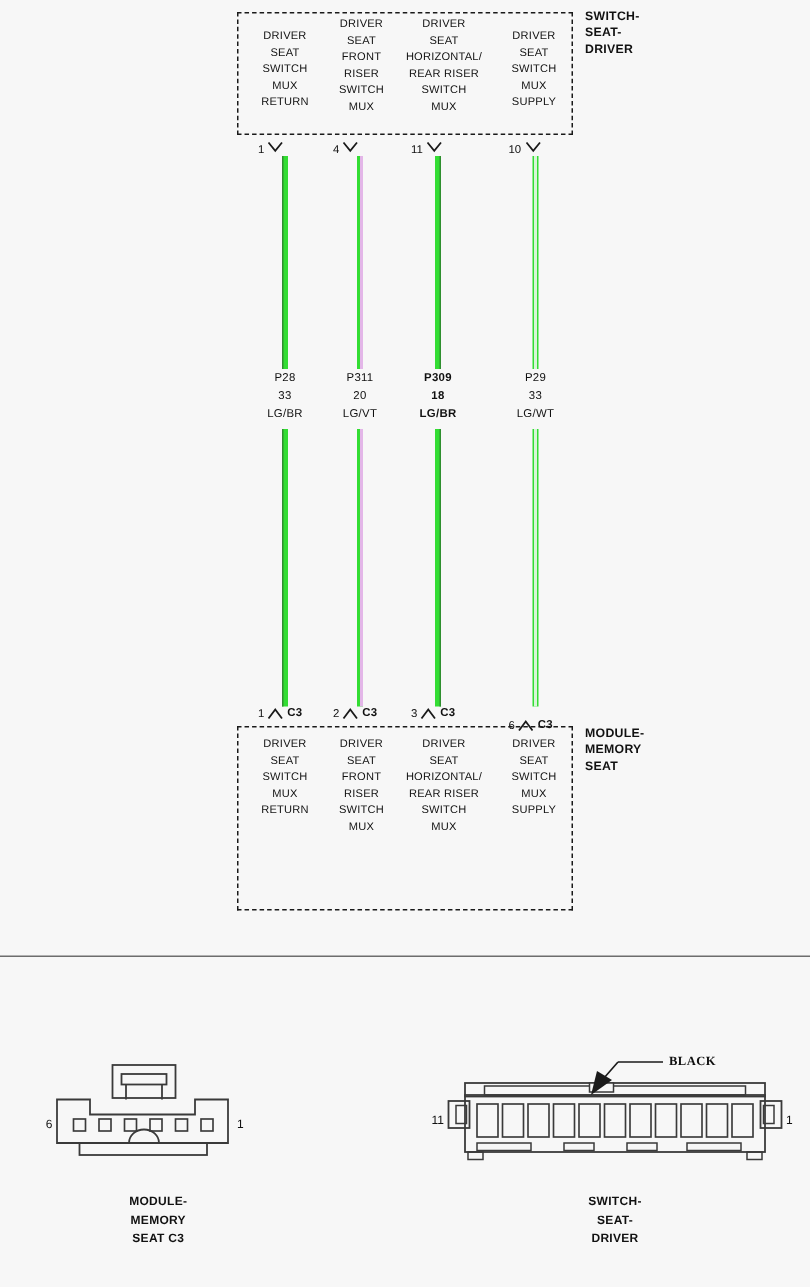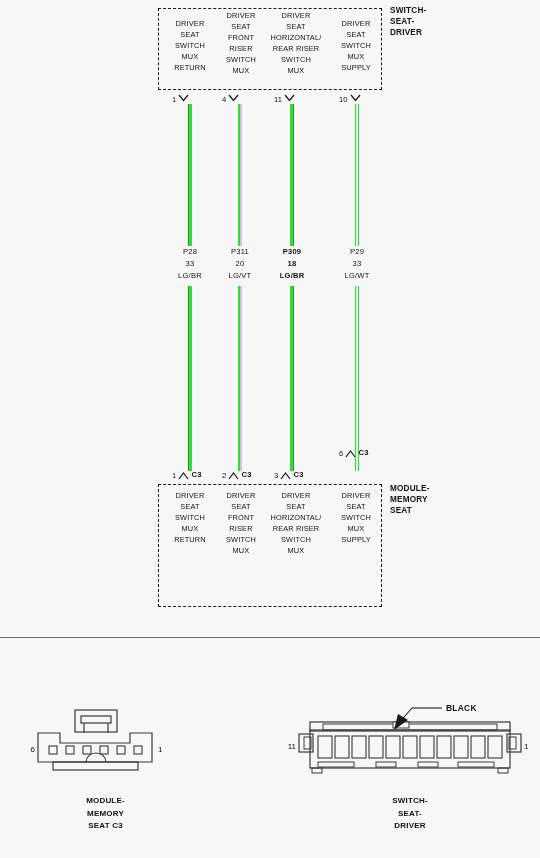--- a/index.html
+++ b/index.html
@@ -250,21 +250,21 @@
     </svg>
     <span class="cav">C3</span>
   </div>
   <div class="pin" style="left:274px; top:470px;">
     <span class="pnum">3</span>
     <svg width="11" height="10" viewBox="0 0 11 10">
       <path d="M1 9 L5.5 3 L10 9" stroke="#1a1a1a" stroke-width="1.2" fill="none"></path>
     </svg>
     <span class="cav">C3</span>
   </div>
-  <div class="pin" style="left:339px; top:448px;">
+  <div class="pin" style="left:339px; top:478px;">
     <span class="pnum">6</span>
     <svg width="11" height="10" viewBox="0 0 11 10">
       <path d="M1 9 L5.5 3 L10 9" stroke="#1a1a1a" stroke-width="1.2" fill="none"></path>
     </svg>
     <span class="cav">C3</span>
   </div>
 
   <div class="dashed-box" id="bot-box"></div>
   <div class="comp-label" id="bot-box-label">MODULE-
 MEMORY
@@ -360,21 +360,21 @@
     <rect x="147" y="36" width="14" height="22" fill="none" stroke="#3a3a3a" stroke-width="1.1"></rect>
     <rect x="164" y="36" width="14" height="22" fill="none" stroke="#3a3a3a" stroke-width="1.1"></rect>
     <rect x="181" y="36" width="14" height="22" fill="none" stroke="#3a3a3a" stroke-width="1.1"></rect>
     <rect x="198" y="36" width="14" height="22" fill="none" stroke="#3a3a3a" stroke-width="1.1"></rect>
 
     <path d="M152 8 L122 8" stroke="#1a1a1a" stroke-width="1.1" fill="none"></path>
     <path d="M122 8 L108 24" stroke="#1a1a1a" stroke-width="1.1" fill="none"></path>
     <path d="M104 30 L108 14 L118 20 Z" fill="#1a1a1a"></path>
   </svg>
 
-  <div class="black-label" style="left:156px; top:3px;">BLACK</div>
+  <div class="black-label" style="left:156px; top:3px;font-family:Liberation Serif, serif;">BLACK</div>
 
   <div class="conn-side-num" style="left:-8px; top:42px; width:14px; text-align:right;">11</div>
   <div class="conn-side-num" style="left:234px; top:42px;">1</div>
 
   <div class="conn-caption" style="left:0px; top:95px;">SWITCH-
 SEAT-
 DRIVER</div>
 </div>
 
 </body></html>

